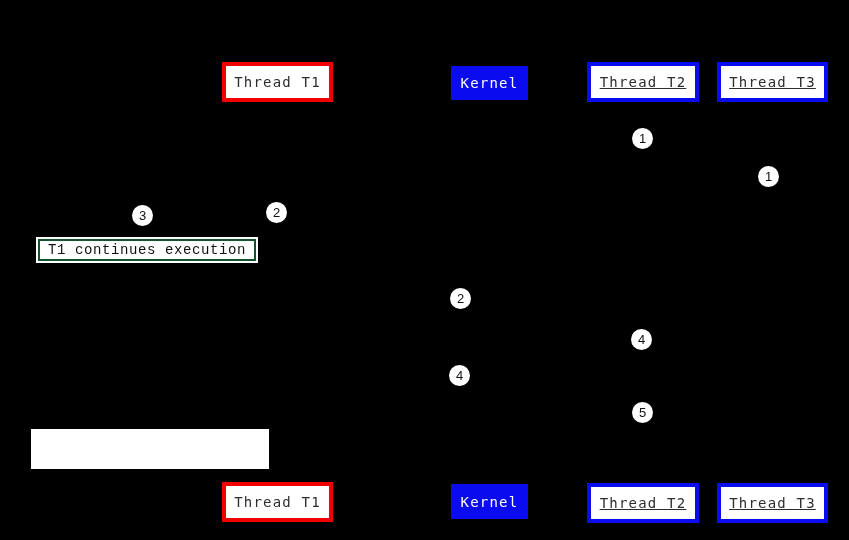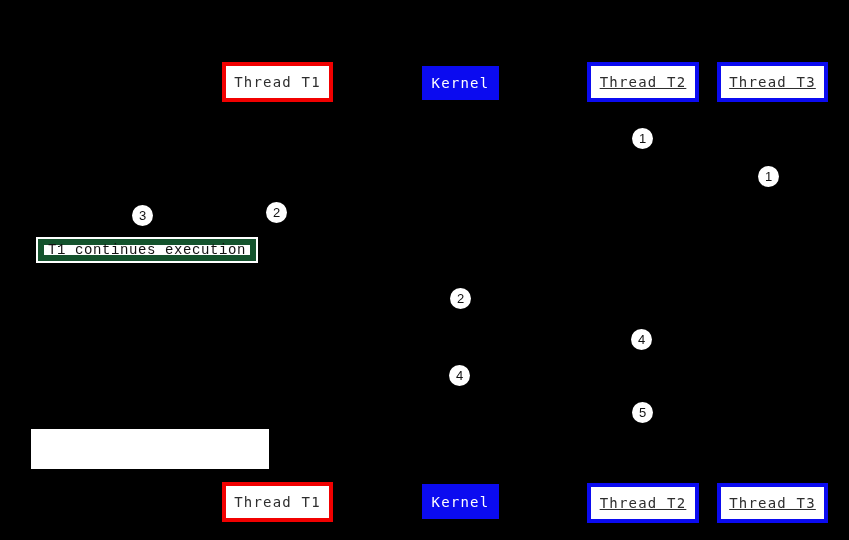--- a/index.html
+++ b/index.html
@@ -27,20 +27,21 @@
     font-size: 14px;
     letter-spacing: 1.2px;
     white-space: nowrap;
   }
   .box.t1     { border: 4px solid var(--t1-box-border, #f10000); }
   .box.t2, .box.t3 { border: 4px solid var(--t2-t3-box-border, #0b0bf0); text-decoration: underline; }
   .box.kernel {
     background: var(--kernel-box-fill, #0b0bf0);
     color: var(--kernel-text, #ffffff);
     border: none;
+    margin-left: 29px;
   }
   .t1.top     { left: 222px; top: 62px;  width: 111px; height: 40px; }
   .kernel.top { left: 422px; top: 66px;  width: 77px;  height: 34px; }
   .t2.top     { left: 587px; top: 62px;  width: 112px; height: 40px; }
   .t3.top     { left: 717px; top: 62px;  width: 111px; height: 40px; }
   .t1.bottom     { left: 222px; top: 482px; width: 111px; height: 40px; }
   .kernel.bottom { left: 422px; top: 484px; width: 77px;  height: 35px; }
   .t2.bottom     { left: 587px; top: 483px; width: 112px; height: 40px; }
   .t3.bottom     { left: 717px; top: 483px; width: 111px; height: 40px; }
 
@@ -63,21 +64,21 @@
 
   
   .annotation {
     position: absolute;
     left: 38px;
     top: 239px;
     box-sizing: border-box;
     width: 218px;
     height: 22px;
     background: #ffffff;
-    border: 6px solid #14532d;
+    border: 2px solid #14532d;
     box-shadow: 0 0 0 2px #ffffff;
     color: #111111;
     font-family: "Liberation Mono", monospace;
     font-size: 14px;
     letter-spacing: 0.6px;
     display: flex;
     align-items: center;
     justify-content: center;
     white-space: nowrap;
   }

